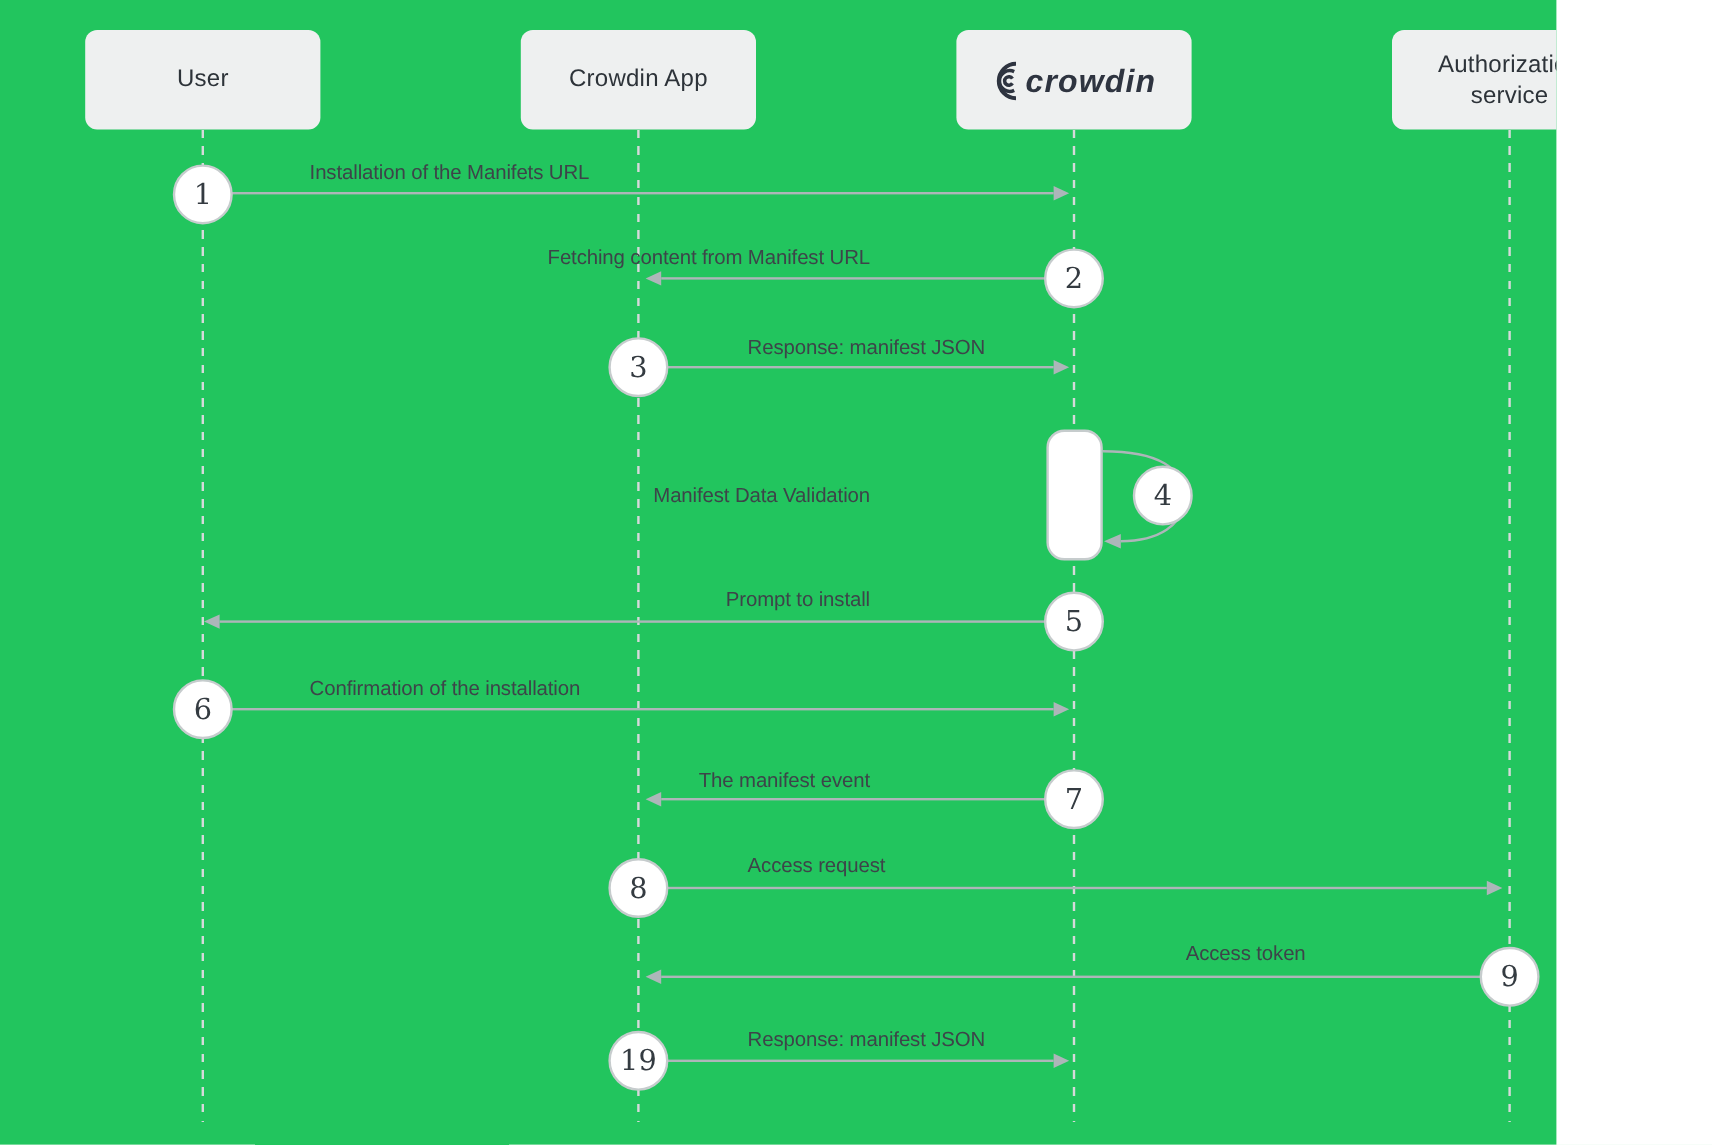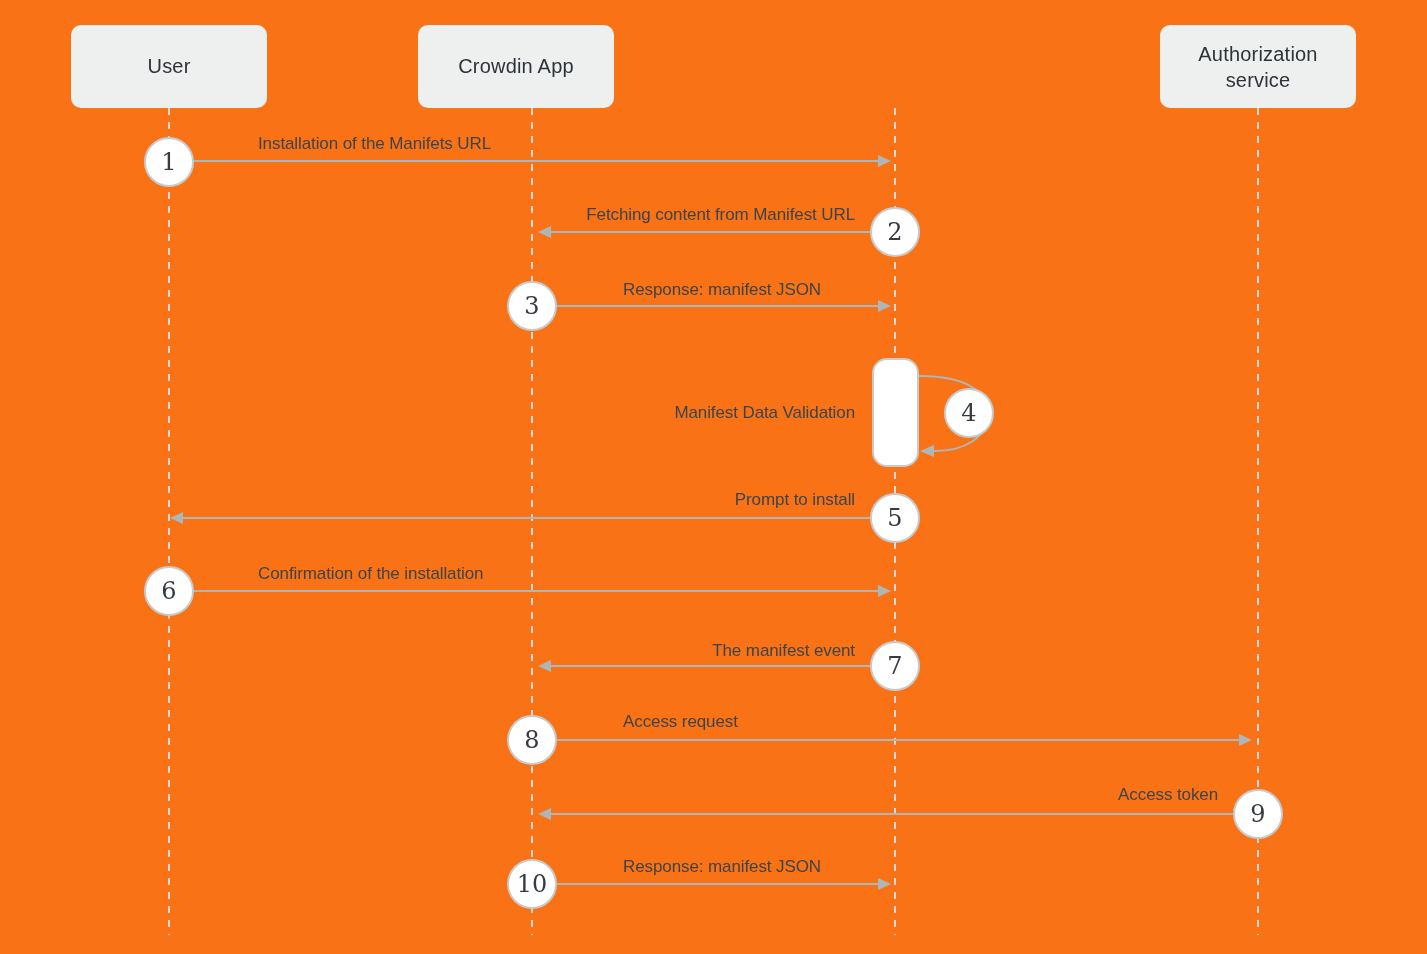--- a/index.html
+++ b/index.html
@@ -7,22 +7,22 @@
     --lifeline:#d6d9da;
     --circle_border:#c6cccd;
     --text:#3d4449;
     --actor_bg:#eef0f0;
     --actor_text:#2d3339;
     --logo:#2e3440;
   }
   html,body{margin:0;padding:0;background:#ffffff;}
   .canvas{
     position:relative;
-    width:1427px;height:954px;
-    background:#f97316;
+    width:1297px;height:954px;
+    background:#22c55e;
     font-family:"Liberation Sans", sans-serif;
     overflow:hidden;
   }
   
   .actor{
     position:absolute;top:25px;width:196px;height:83px;
     background:var(--actor_bg);
     border-radius:10px;
     display:flex;align-items:center;justify-content:center;
     color:var(--actor_text);
@@ -77,22 +77,32 @@
   .logo-svg{display:block;}
 </style>
 </head>
 <body>
 
 <div class="canvas">
 
   <div class="actor" style="left:71px">
     <span>User</span>
   </div>
-  <div class="actor" style="left:418px">
+  <div class="actor" style="left:434px">
     <span>Crowdin App</span>
+  </div>
+  <div class="actor" style="left:797px">
+    <svg class="logo-svg" width="148" height="38" viewBox="0 0 150 38">
+      <g stroke="#2e3440" fill="none">
+        <path d="M26 5 A14.5 14.5 0 1 0 26 34" stroke-width="3.4"></path>
+        <path d="M24.5 11.5 A8.8 8.8 0 1 0 24.5 27.5" stroke-width="3"></path>
+        <path d="M23 17.5 A3.6 3.6 0 1 0 23 21.5" stroke-width="3"></path>
+      </g>
+      <text x="34" y="29" font-family="Liberation Sans, sans-serif" font-style="italic" font-weight="bold" font-size="27" letter-spacing="1" fill="#2e3440">crowdin</text>
+    </svg>
   </div>
   <div class="actor" style="left:1160px">
     <span class="wrap">Authorization service</span>
   </div>
 
   <div class="lifeline" style="left:168px"></div>
   <div class="lifeline" style="left:531px"></div>
   <div class="lifeline" style="left:894px"></div>
   <div class="lifeline" style="left:1257px"></div>
 
@@ -131,15 +141,15 @@
   <div class="lbl" style="left:575px;top:712px">Access request</div>
   <div class="mline right" style="left:556px;top:739px;width:683px"></div>
   <div class="num" style="left:532px;top:740px">8</div>
 
   <div class="lbl r" style="right:209px;top:785px">Access token</div>
   <div class="mline left" style="left:551px;top:813px;width:683px"></div>
   <div class="num" style="left:1258px;top:814px">9</div>
 
   <div class="lbl" style="left:575px;top:857px">Response: manifest JSON</div>
   <div class="mline right" style="left:556px;top:883px;width:322px"></div>
-  <div class="num" style="left:532px;top:884px">10</div>
+  <div class="num" style="left:532px;top:884px">19</div>
 
 </div>
 
 </body></html>

